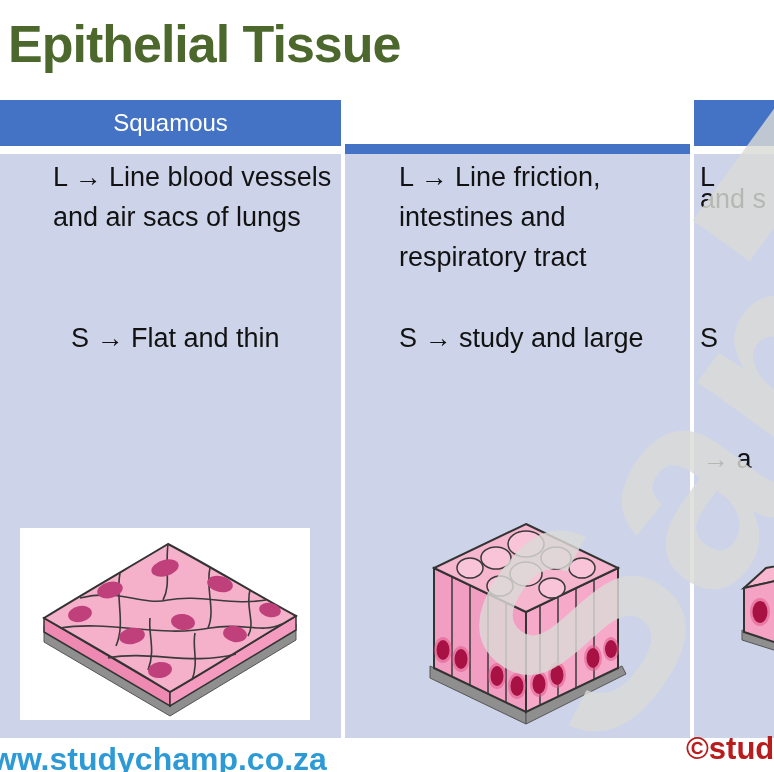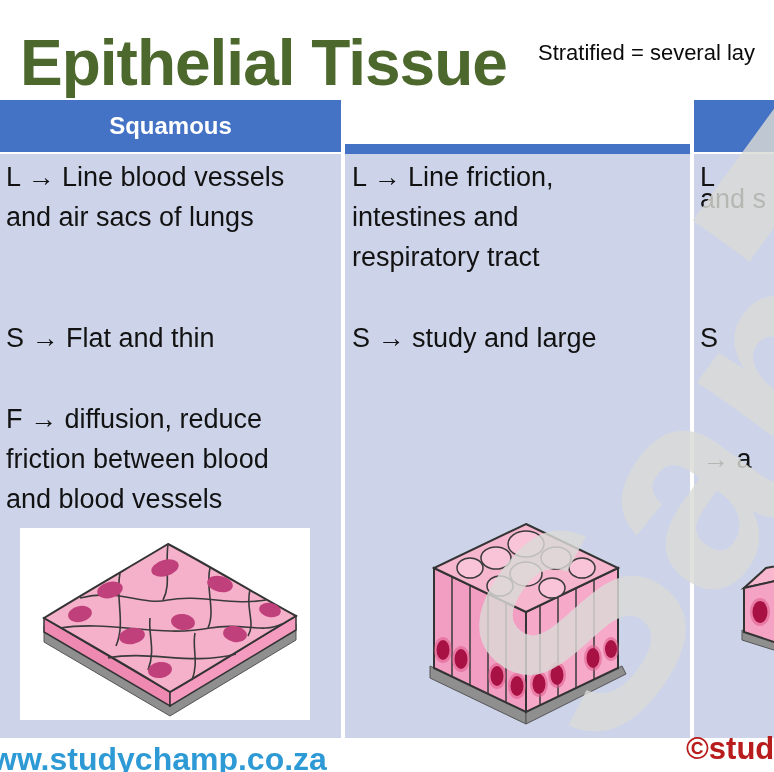--- a/index.html
+++ b/index.html
@@ -2,46 +2,47 @@
 <html><head>
 <meta charset="utf-8">
 <style>
   html,body{margin:0;padding:0;}
   .slide{
     position:relative; width:774px; height:772px; overflow:hidden;
     background:#ffffff; font-family:"Liberation Sans", sans-serif;
   }
   
   .page-title{
-    position:absolute; left:8px; top:14px; margin:12px;
-    font-size:64px; font-weight:600; letter-spacing:-1px;
+    position:absolute; left:8px; top:14px; margin:0;
+    font-size:52px; font-weight:600; letter-spacing:-1px;
     color:#4d682c; white-space:nowrap;
   }
   .stratified-note{
     position:absolute; left:538px; top:40px;
     font-size:22px; color:#0b0b0b; white-space:nowrap;
   }
   
   .hcell{
-    position:absolute; top:100px; height:52px; background:#4472c4;
+    position:absolute; top:100px; height:46px; background:#4472c4;
     display:flex; align-items:center; justify-content:center;
-    color:#ffffff; font-weight:bold; font-size:24px;
+    color:#ffffff; font-weight:normal; font-size:24px;
   }
   .hc1{left:0; width:341px;}
   .hc2{left:345px; width:345px;margin-top:44px;}
   .hc3{left:694px; width:80px;}
   .bcell{
     position:absolute; top:154px; height:584px; background:#cdd4e9;
   }
   .bc1{left:0; width:341px;}
   .bc2{left:345px; width:345px;}
   .bc3{left:694px; width:80px;}
   .celltext{
     position:absolute; font-size:27px; line-height:40px; color:#121212;
     white-space:pre-line;
+    margin-left:47px;
   }
   .frag{
     position:absolute; font-size:27px; line-height:40px; color:#121212;
     white-space:nowrap;
   }
   
   .illo-frame{
     position:absolute; left:20px; top:528px; width:290px; height:192px;
     background:#ffffff;
   }
@@ -70,42 +71,38 @@
     font-size:31px; font-weight:bold; color:#b91c1c;
     white-space:nowrap; z-index:42;
   }
 </style>
 </head>
 <body>
 
 <div class="slide">
 
   <h1 class="page-title">Epithelial Tissue</h1>
-  <div class="stratified-note">Stratified = several lay</div>
 
   <div class="hcell hc1">
     <span>Squamous</span>
   </div>
   <div class="hcell hc2">
     <span>Columnar</span>
   </div>
   <div class="hcell hc3">
     <span></span>
   </div>
 
   <div class="bcell bc1"></div>
   <div class="bcell bc2"></div>
   <div class="bcell bc3"></div>
 
   <div class="celltext" style="left:6px; top:157px;">L → Line blood vessels
 and air sacs of lungs</div>
-  <div class="celltext" style="left:6px; top:318px;">S → Flat and thin</div>
-  <div class="celltext" style="left:6px; top:399px;">F → diffusion, reduce
-friction between blood
-and blood vessels</div>
+  <div class="celltext" style="left:24px; top:318px;">S → Flat and thin</div>
 
   <div class="celltext" style="left:352px; top:157px;">L → Line friction,
 intestines and
 respiratory tract</div>
   <div class="celltext" style="left:352px; top:318px;">S → study and large</div>
 
   <div class="frag" style="left:700px; top:157px;">L</div>
   <div class="frag" style="left:700px; top:179px;">and s</div>
   <div class="frag" style="left:700px; top:318px;">S</div>
   <div class="frag" style="left:702px; top:439px;">→ a</div>

